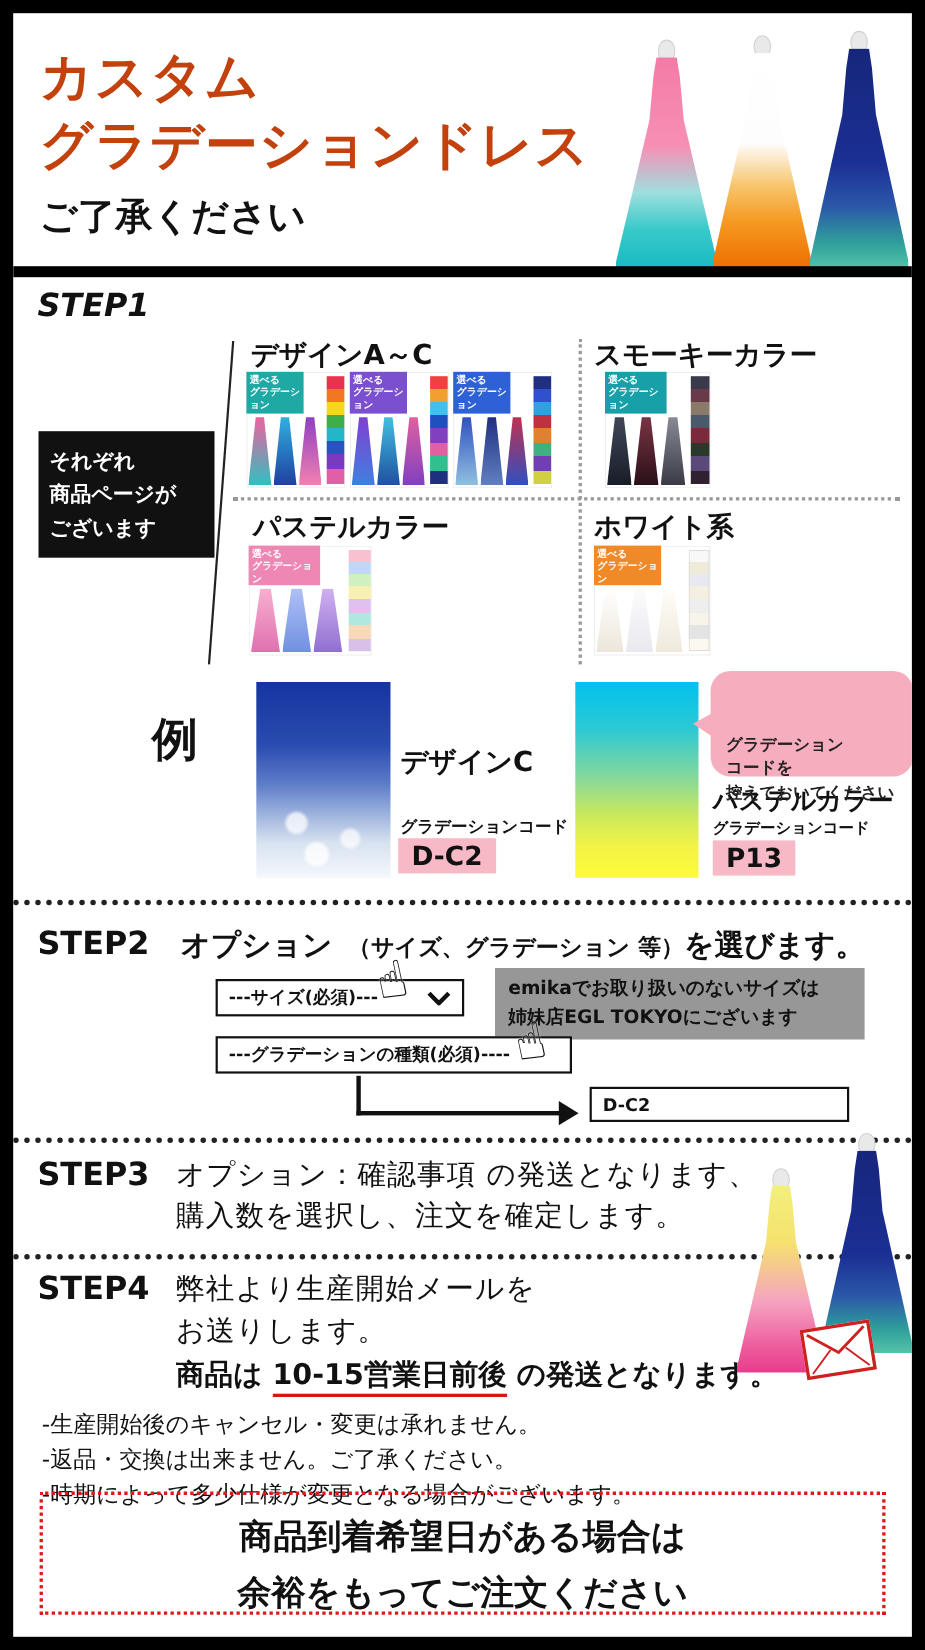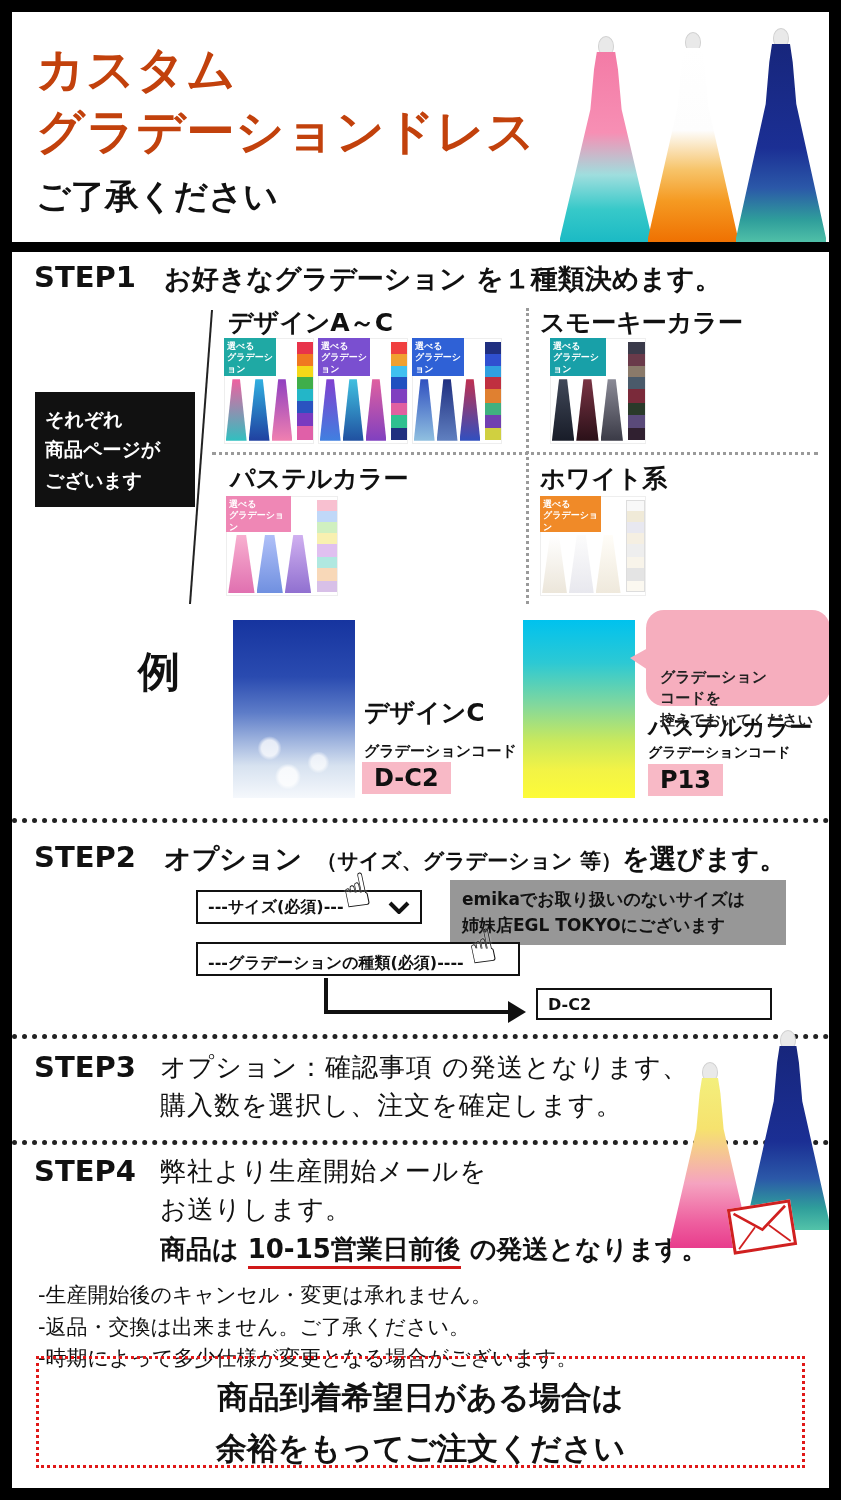--- a/index.html
+++ b/index.html
@@ -142,22 +142,21 @@
       <span class="gown gown-whiteorange"></span>
     </div>
     <div class="mannequin" style="left:176px; top:6px; width:90px; height:216px;">
       <span class="head"></span>
       <span class="gown gown-navy"></span>
     </div>
   </div>
 
   <div class="abs black-bar"></div>
 
-  <div class="abs step-label" style="left:22px; top:248px;">STEP1</div>
-  <div class="abs step-heading" style="left:152px; top:249px;">お好きなグラデーション を１種類決めます。</div>
+  <div class="abs step-label" style="left:22px; top:248px;font-style:italic;">STEP1</div>
 
   <div class="abs black-box" style="left:23px; top:380px; width:160px;">それぞれ
 商品ページが
 ございます</div>
 
   <svg class="abs" style="left:168px; top:294px;" width="40" height="302">
     <line x1="32" y1="4" x2="10" y2="298" stroke="#222" stroke-width="2"></line>
   </svg>
 
   <div class="abs cat-label" style="left:528px; top:294px;">スモーキーカラー</div>
@@ -236,21 +235,21 @@
         <i></i>
         <i></i>
         <i></i>
       </div>
     <div class="thumb-swatch"></div>
   </div>
 
   <div class="abs example-label" style="left:126px; top:632px;">例</div>
 
   <div class="abs swatch-blue" style="left:221px; top:608px; width:122px; height:178px;"></div>
-  <div class="abs ex-name" style="left:352px; top:684px;">デザインC</div>
+  <div class="abs ex-name" style="left:352px; top:664px;">デザインC</div>
   <div class="abs ex-code-label" style="left:352px; top:730px;">グラデーションコード</div>
   <div class="abs ex-code" style="left:350px; top:750px; background:#f8b9c6;">D-C2</div>
 
   <div class="abs swatch-pastel" style="left:511px; top:608px; width:112px; height:178px;"></div>
   <div class="abs ex-name" style="left:636px; top:700px; font-size:23px;">パステルカラー</div>
   <div class="abs ex-code-label" style="left:636px; top:732px; font-size:14px;">グラデーションコード</div>
   <div class="abs ex-code" style="left:636px; top:752px; background:#f8b9c6;">P13</div>
 
   <div class="abs bubble pre" style="left:634px; top:598px; width:184px; height:96px; background:#f6aebe;">
     <span class="bubble-tail" style="border-right:18px solid #f6aebe;"></span>
@@ -270,21 +269,21 @@
     <span>---サイズ(必須)---</span>
     <svg width="22" height="13" viewBox="0 0 22 13">
       <polyline points="2,2 11,11 20,2" fill="none" stroke="#111" stroke-width="4"></polyline>
     </svg>
   </div>
   <div class="abs hand-icon" style="left:330px; top:856px;">☝</div>
 
   <div class="abs gray-note" style="left:438px; top:868px; width:336px;">emikaでお取り扱いのないサイズは
 姉妹店EGL TOKYOにございます</div>
 
-  <div class="abs select-box" style="left:184px; top:930px; width:324px; height:34px;align-items:flex-end;">
+  <div class="abs select-box" style="left:184px; top:930px; width:324px; height:34px;">
     <span>---グラデーションの種類(必須)----</span>
   </div>
   <div class="abs hand-icon" style="left:456px; top:912px;">☝</div>
 
   <div class="abs arrow-part" style="left:312px; top:966px; width:4px; height:36px;"></div>
   <div class="abs arrow-part" style="left:312px; top:998px; width:186px; height:4px;"></div>
   <div class="abs arrow-head" style="left:496px; top:989px;"></div>
 
   <div class="abs field-box" style="left:524px; top:976px; width:236px; height:32px;">
     <span>D-C2</span>

